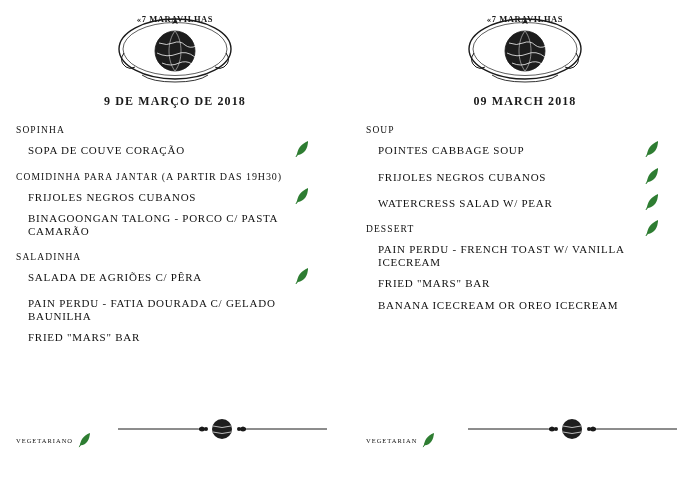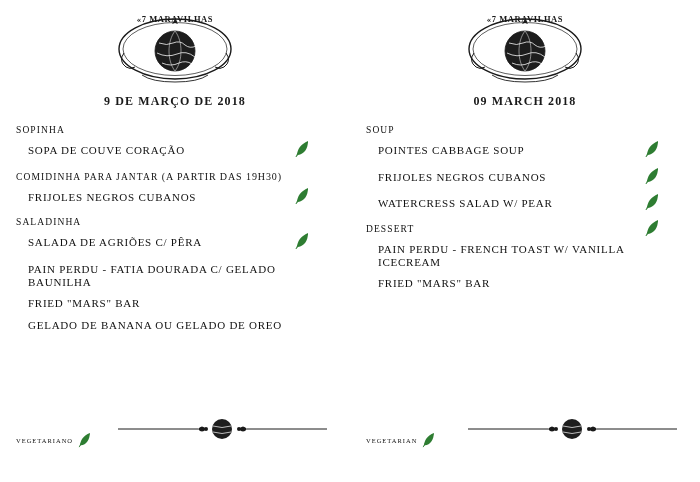--- a/index.html
+++ b/index.html
@@ -197,42 +197,42 @@
           <span>COMIDINHA PARA JANTAR</span>
           <span class="sub">(A PARTIR DAS 19H30)</span>
         </div>
         <div class="item-row">
           <div class="item-text">FRIJOLES NEGROS CUBANOS</div>
           <svg class="veg-mark" viewBox="0 0 16 18">
             <path d="M3 16 C3 9 7 4 14 1 C14 9 10 14 4 15 Z" fill="#2e7d32"></path>
             <path d="M2 17 C4 12 8 7 14 2" stroke="#2e7d32" stroke-width="1" fill="none"></path>
           </svg>
         </div>
+        <div class="item-row">
+          <div class="item-text">BINAGOONGAN TALONG - PORCO C/ PASTA CAMARÃO</div>
+        </div>
       </div>
 
       <div class="section">
         <div class="section-title">SALADINHA</div>
         <div class="item-row">
           <div class="item-text">SALADA DE AGRIÕES C/ PÊRA</div>
           <svg class="veg-mark" viewBox="0 0 16 18">
             <path d="M3 16 C3 9 7 4 14 1 C14 9 10 14 4 15 Z" fill="#2e7d32"></path>
             <path d="M2 17 C4 12 8 7 14 2" stroke="#2e7d32" stroke-width="1" fill="none"></path>
           </svg>
         </div>
       </div>
 
       <div class="section">
         <div class="item-row">
           <div class="item-text small">PAIN PERDU - FATIA DOURADA C/ GELADO BAUNILHA</div>
         </div>
         <div class="item-row">
           <div class="item-text">FRIED "MARS" BAR</div>
-        </div>
-        <div class="item-row">
-          <div class="item-text">GELADO DE BANANA OU GELADO DE OREO</div>
         </div>
       </div>
 
     </div>
 
     <svg class="divider" viewBox="0 0 225 22">
       <path d="M8 11 H88" stroke="#1a1a1a" stroke-width="1"></path>
       <path d="M137 11 H217" stroke="#1a1a1a" stroke-width="1"></path>
       <circle cx="96" cy="11" r="2" fill="#1a1a1a"></circle>
       <circle cx="129" cy="11" r="2" fill="#1a1a1a"></circle>
@@ -316,20 +316,23 @@
             <path d="M3 16 C3 9 7 4 14 1 C14 9 10 14 4 15 Z" fill="#2e7d32"></path>
             <path d="M2 17 C4 12 8 7 14 2" stroke="#2e7d32" stroke-width="1" fill="none"></path>
           </svg>
         </div>
         <div class="item-row">
           <div class="item-text small">PAIN PERDU - FRENCH TOAST W/ VANILLA ICECREAM</div>
         </div>
         <div class="item-row">
           <div class="item-text">FRIED "MARS" BAR</div>
         </div>
+        <div class="item-row">
+          <div class="item-text">BANANA ICECREAM OR OREO ICECREAM</div>
+        </div>
       </div>
 
     </div>
 
     <svg class="divider" viewBox="0 0 225 22">
       <path d="M8 11 H88" stroke="#1a1a1a" stroke-width="1"></path>
       <path d="M137 11 H217" stroke="#1a1a1a" stroke-width="1"></path>
       <circle cx="96" cy="11" r="2" fill="#1a1a1a"></circle>
       <circle cx="129" cy="11" r="2" fill="#1a1a1a"></circle>
       <circle cx="112" cy="11" r="10" fill="#1d1d1d"></circle>

